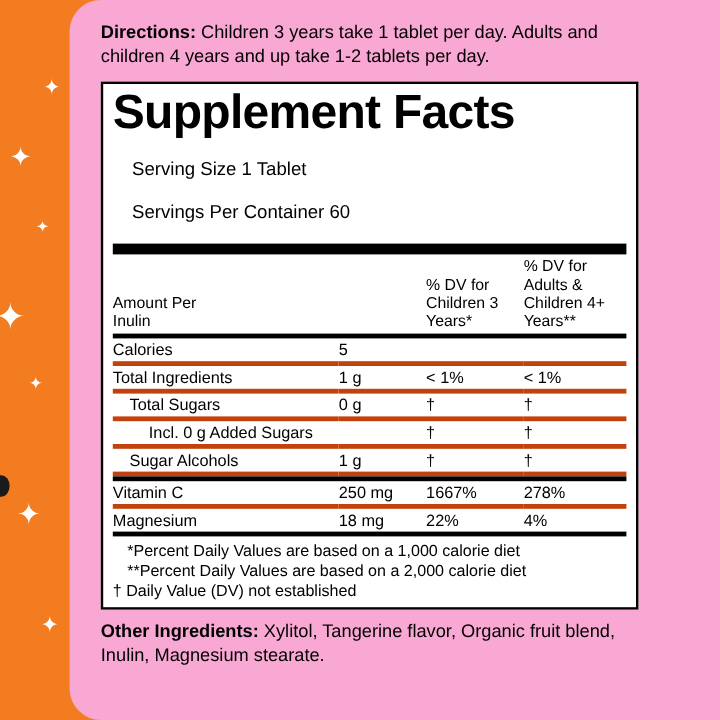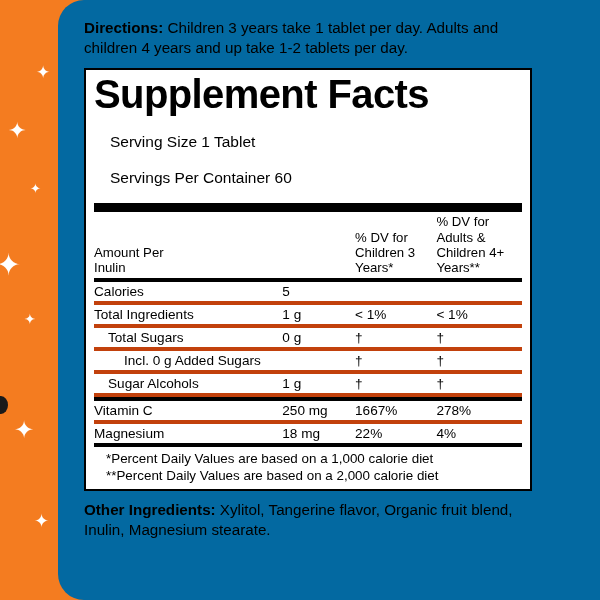--- a/index.html
+++ b/index.html
@@ -27,21 +27,21 @@
     border-radius: 50%;
     background: #1a1a1a;
   }
 
   .panel {
     position: absolute;
     left: 58px;
     top: 0px;
     width: 542px;
     height: 600px;
-    background: #0369a1;
+    background: #f9a8d4;
     border-top-left-radius: 26px;
     border-bottom-left-radius: 26px;
     box-sizing: border-box;
     padding: 18px 16px 22px 26px;
   }
 
   .directions {
     font-size: 15.2px;
     color: #000;
     line-height: 1.32;
@@ -226,20 +226,21 @@
         <td class="col-dv2 dv2">4%</td>
       </tr>
     </tbody>
       </table>
 
     <div class="rule-med"></div>
 
     <div class="footnotes">
       <div class="fn-indent">*Percent Daily Values are based on a 1,000 calorie diet</div>
       <div class="fn-indent">**Percent Daily Values are based on a 2,000 calorie diet</div>
+      <div>† Daily Value (DV) not established</div>
     </div>
 
   </div>
 
   <p class="other">
     <b>Other Ingredients:</b><span> Xylitol, Tangerine flavor, Organic fruit blend, Inulin, Magnesium stearate.</span>
   </p>
 
 </div>
 

